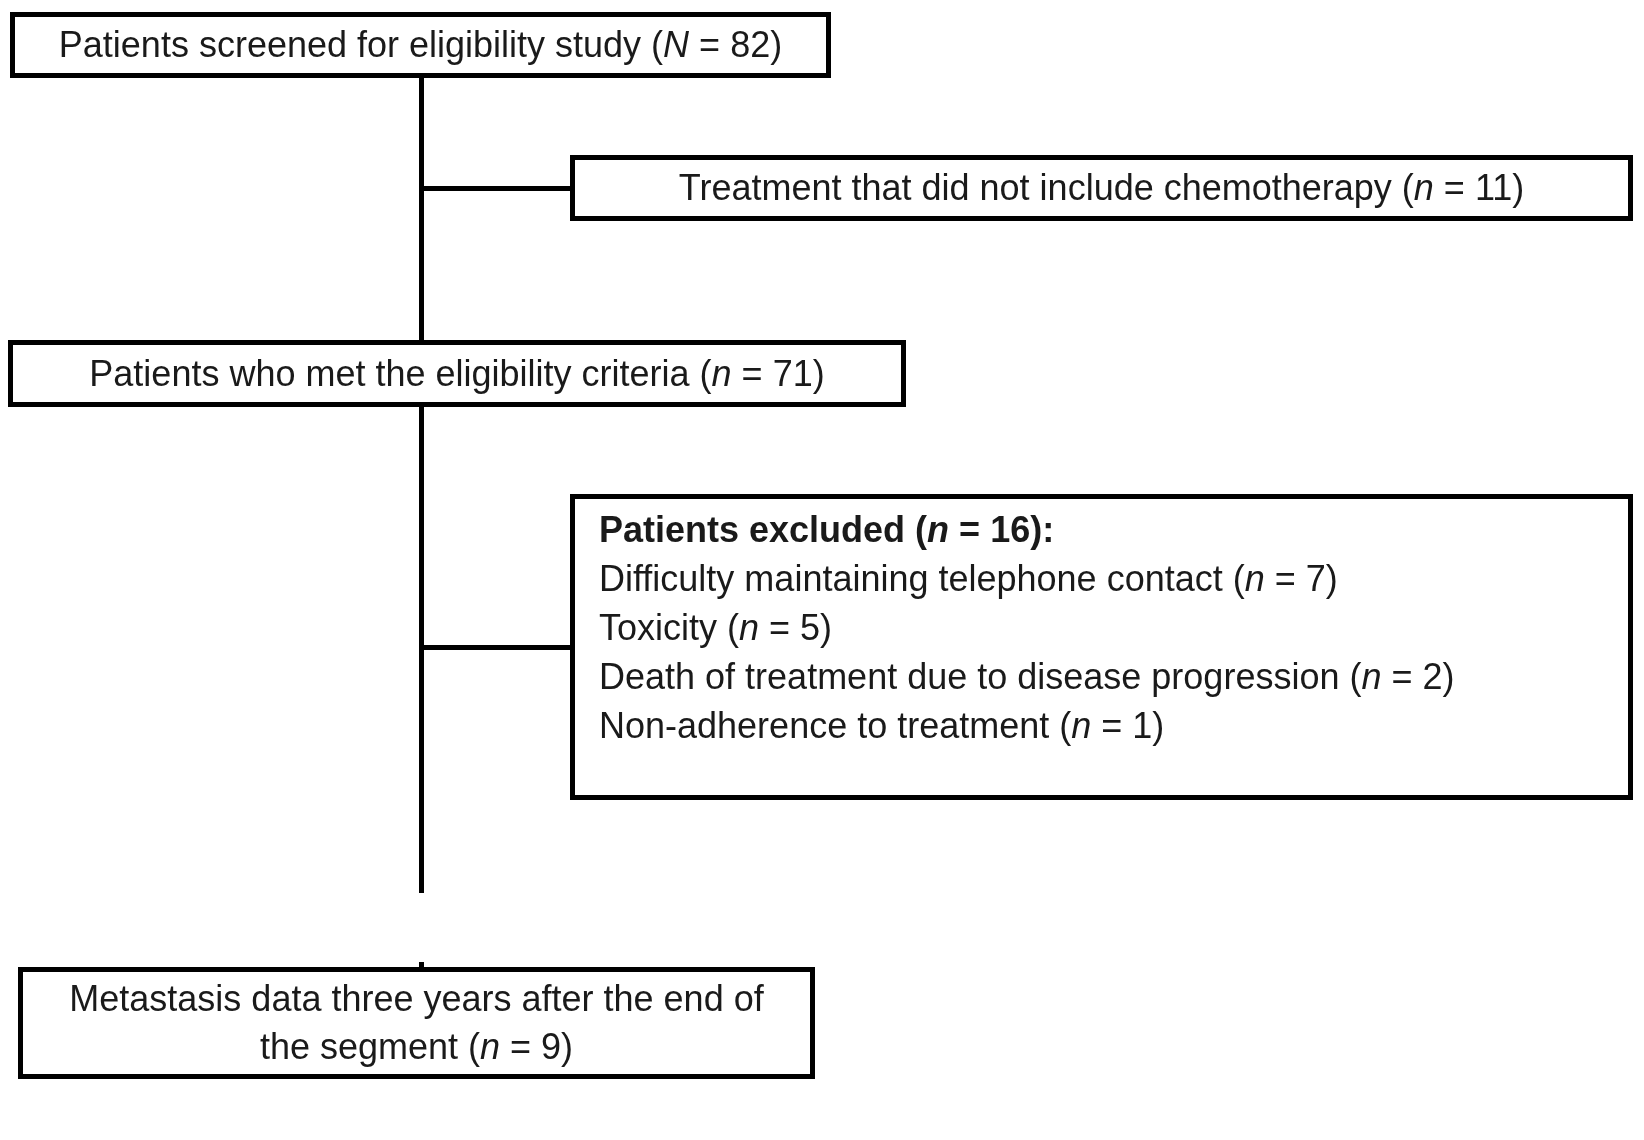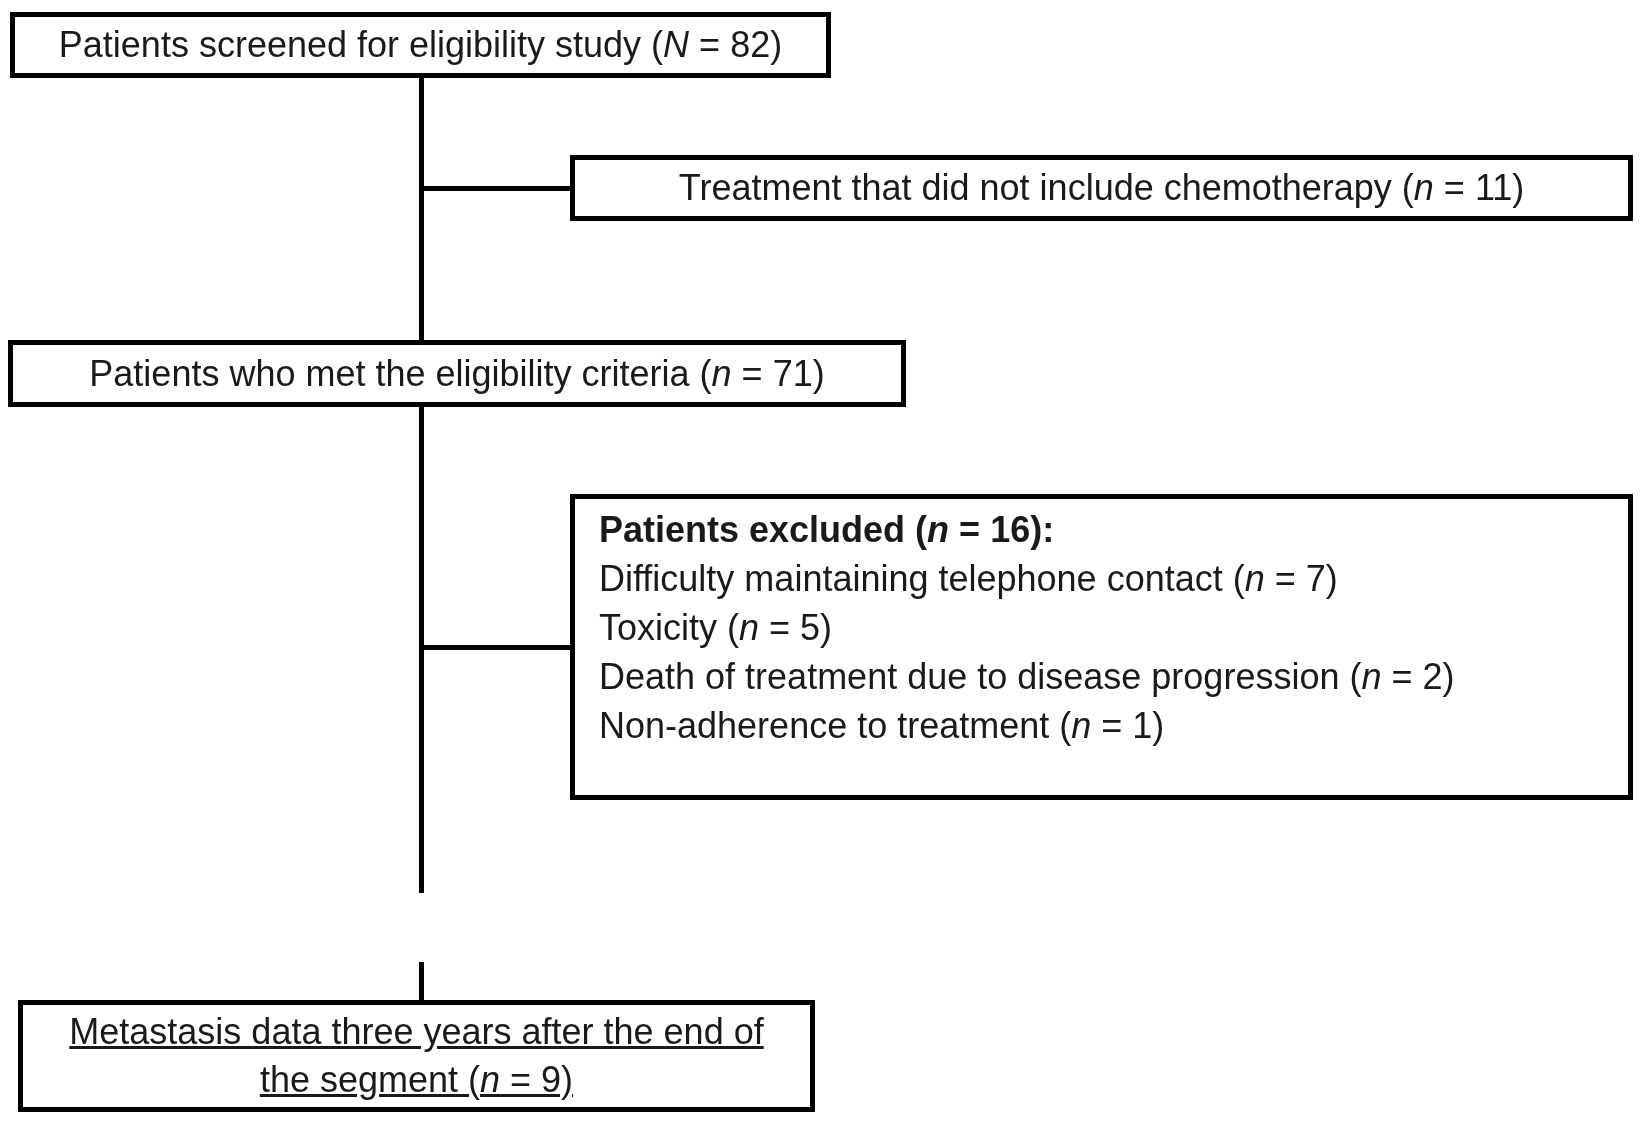--- a/index.html
+++ b/index.html
@@ -33,22 +33,22 @@
   .box-eligible   { left: 8px;   top: 340px;  width: 898px;  height: 67px; }
   .box-excluded   {
     left: 570px; top: 494px; width: 1063px; height: 306px;
     display: block;
     text-align: left;
     padding: 6px 20px 0 24px;
     line-height: 49px;
   }
   .box-excluded .hdr { font-weight: bold; }
   .box-followed   { left: 18px;  top: 893px;  width: 797px;  height: 69px; }
-  .box-metastasis { left: 18px;  top: 1000px; width: 797px;  height: 112px;
-                    flex-direction: column; line-height: 48px; text-decoration: underline; }
+  .box-metastasis { left: 18px;  top: 967px; width: 797px;  height: 112px;
+                    flex-direction: column; line-height: 48px; }
   .spine-a  { left: 419px; top: 78px;  width: 5px;   height: 262px; }
   .branch-1 { left: 422px; top: 186px; width: 148px; height: 5px; }
   .spine-b  { left: 419px; top: 407px; width: 5px;   height: 486px; }
   .branch-2 { left: 422px; top: 645px; width: 148px; height: 5px; }
   .spine-c  { left: 419px; top: 962px; width: 5px;   height: 51px; }
 </style>
 </head>
 <body>
 
 <div class="flow">

